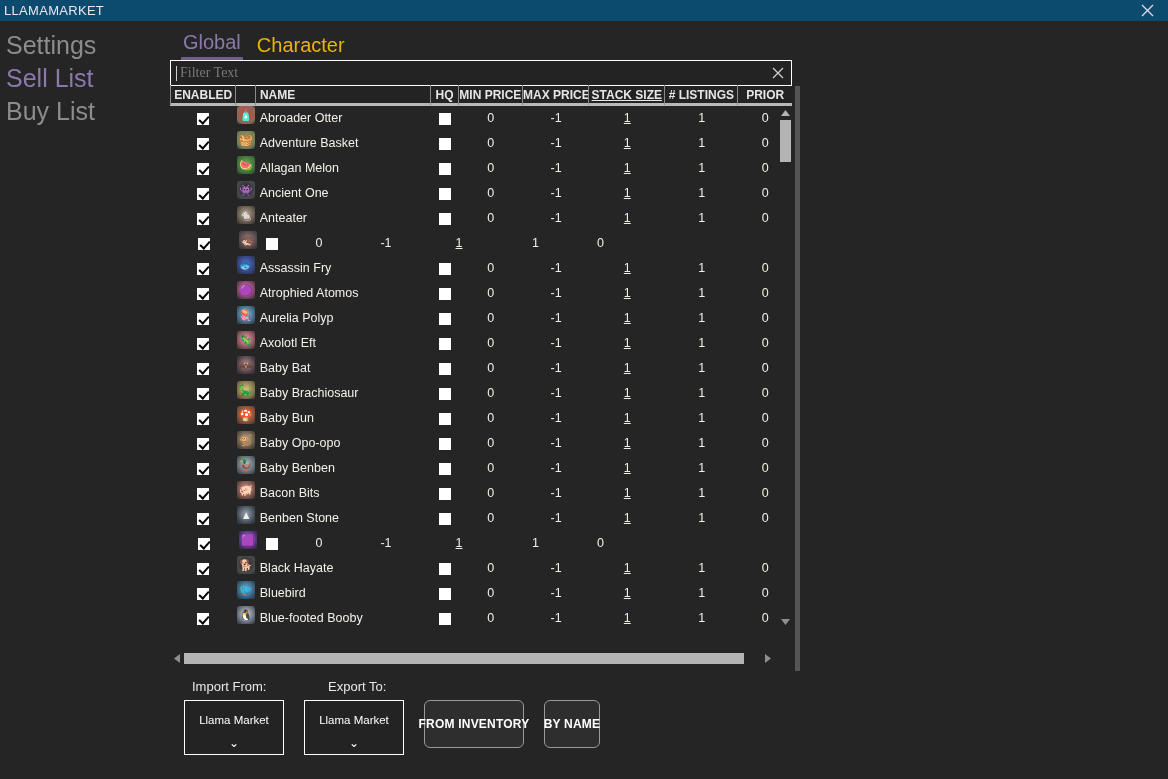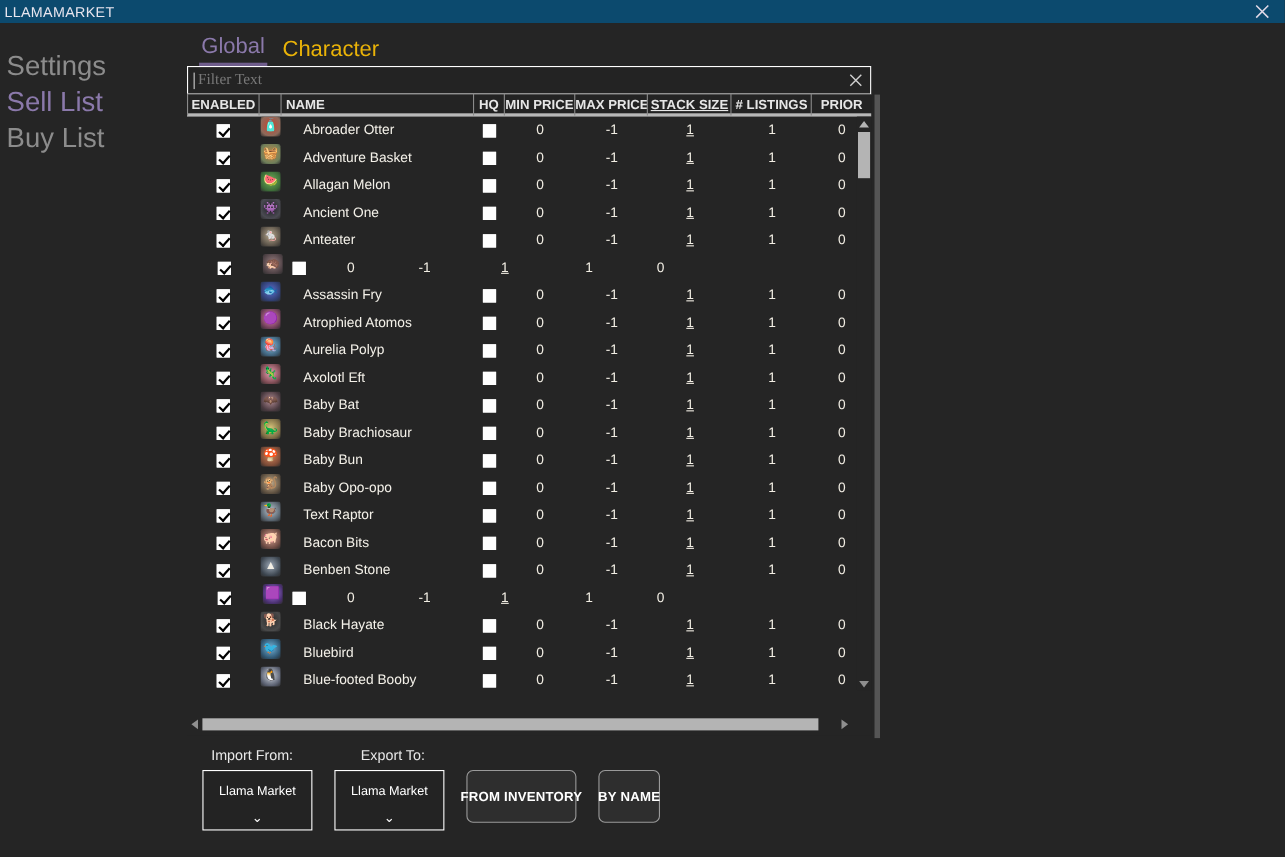--- a/index.html
+++ b/index.html
@@ -32,21 +32,21 @@
     display: flex; align-items: center; justify-content: center;
     cursor: pointer;
   }
   #close-btn svg { display: block; }
 
   
   #sidebar {
     position: absolute; left: 0; top: 21px;
     width: 170px; height: 758px;
     background: #252525;
-    padding-top: 23px;
+    padding-top: 8px;
   }
   .nav-item {
     font-size: 25px;
     line-height: 33px;
     padding-left: 6px;
     color: #8c8c8c;
     white-space: nowrap;
     cursor: pointer;
   }
   .nav-item.active { color: #8b79ab; }
@@ -154,21 +154,21 @@
   }
   .row .cell {
     height: 25px;
     line-height: 25px;
     font-size: 12.5px;
     color: #f2eee4;
     overflow: hidden;
     white-space: nowrap;
   }
   .row .cell.num { text-align: center; }
-  .row .cell.name { color: #f4f1e9; padding-left: 20px; font-size: 12.5px; }
+  .row .cell.name { color: #f4f1e9; padding-left: 4px; font-size: 12.5px; }
   .row .cell.enabled, .row .cell.hq { display: flex; align-items: center; justify-content: center; }
 
   .cb {
     width: 12px; height: 12px;
     background: #ffffff;
     border: 1px solid #ffffff;
     position: relative;
     cursor: pointer;
   }
   .cb.checked::after {
@@ -609,21 +609,21 @@
         </div>
         <div class="row">
           <div class="cell enabled c-enabled">
             <div class="cb checked"></div>
           </div>
           <div class="cell c-icon">
             <div class="item-icon" style="background: radial-gradient(circle at 50% 45%, rgb(185, 199, 210) 0%, rgb(85, 96, 106) 70%, rgb(45, 45, 45) 100%);">
               <span class="gl">🦆</span>
             </div>
           </div>
-          <div class="cell name c-name">Text Raptor</div>
+          <div class="cell name c-name">Baby Benben</div>
           <div class="cell hq c-hq">
             <div class="cb"></div>
           </div>
           <div class="cell num c-min">0</div>
           <div class="cell num c-max">-1</div>
           <div class="cell num c-stack">1</div>
           <div class="cell num c-list">1</div>
           <div class="cell num c-prior">0</div>
         </div>
         <div class="row">

